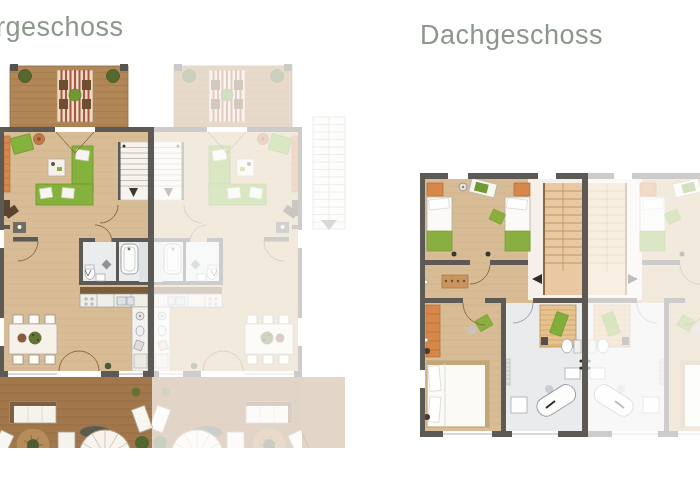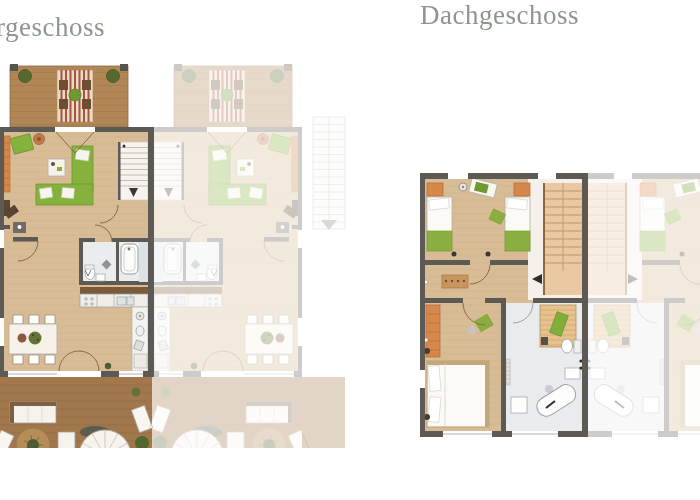--- a/index.html
+++ b/index.html
@@ -1,21 +1,21 @@
 <!DOCTYPE html>
 <html><head>
 <meta charset="utf-8">
 <style>
   html,body{margin:0;padding:0;background:#ffffff;}
   .canvas{position:relative;width:700px;height:448px;background:#ffffff;overflow:hidden;
-          font-family:Liberation Serif, serif;}
+          font-family:Liberation Sans, sans-serif;}
   .plan-title{position:absolute;font-size:27px;font-weight:300;letter-spacing:0.5px;
               color:#8c978c;line-height:1;white-space:nowrap;}
   .title-left{left:-4px;top:14px;}
-  .title-right{left:420px;top:2px;}
+  .title-right{left:420px;top:22px;}
   svg.plan{position:absolute;display:block;}
 </style>
 </head>
 <body>
 
 <div class="canvas">
   <div class="plan-title title-left">rgeschoss</div>
   <div class="plan-title title-right">Dachgeschoss</div>
 
   <svg class="plan" viewBox="0 0 350 440" width="350" height="440" style="left: 0px; top: 60px;">

